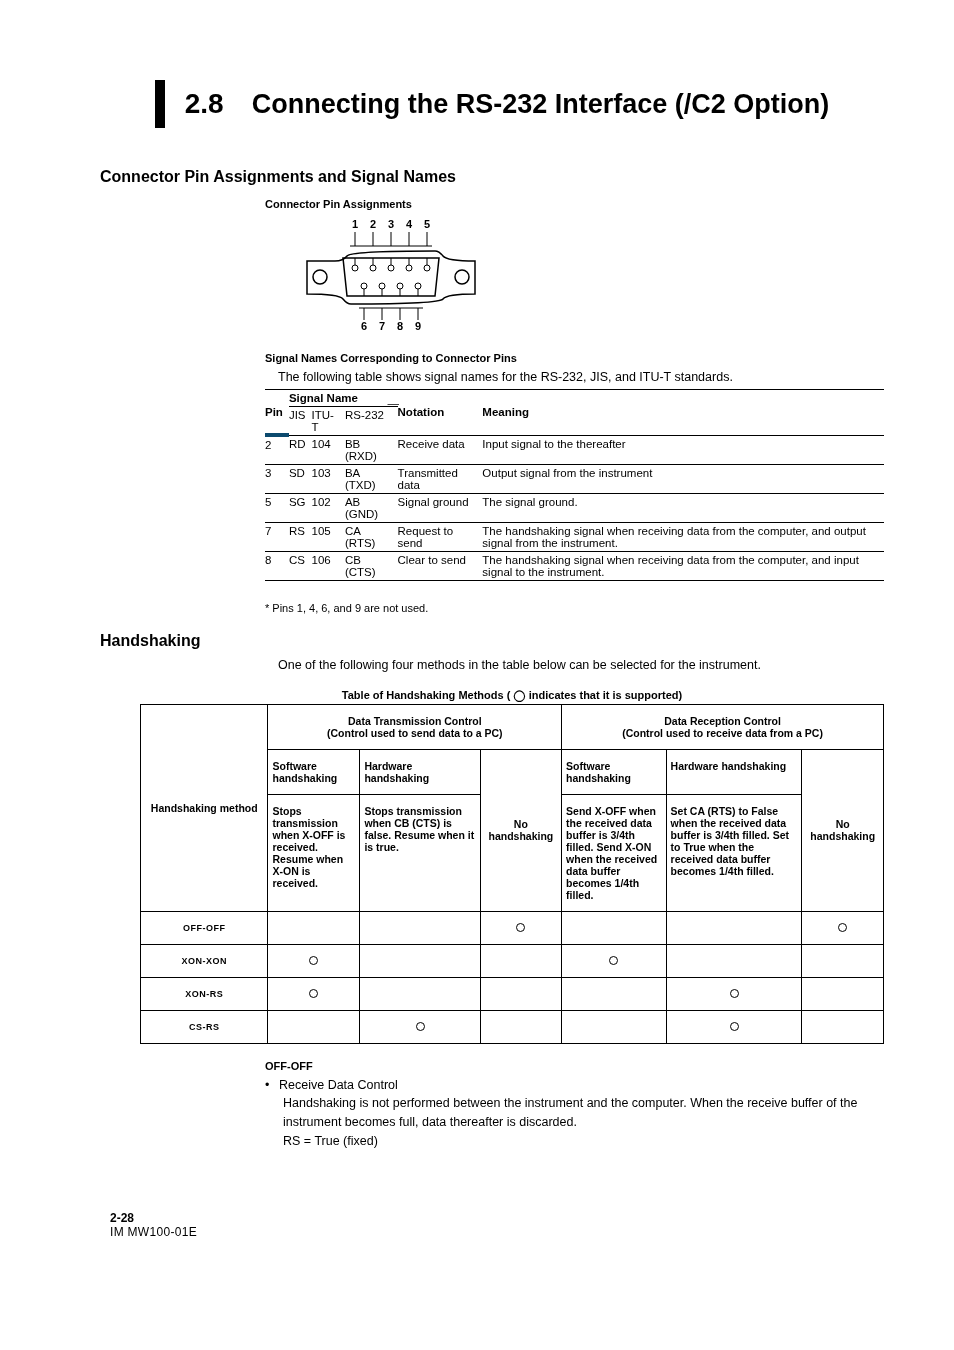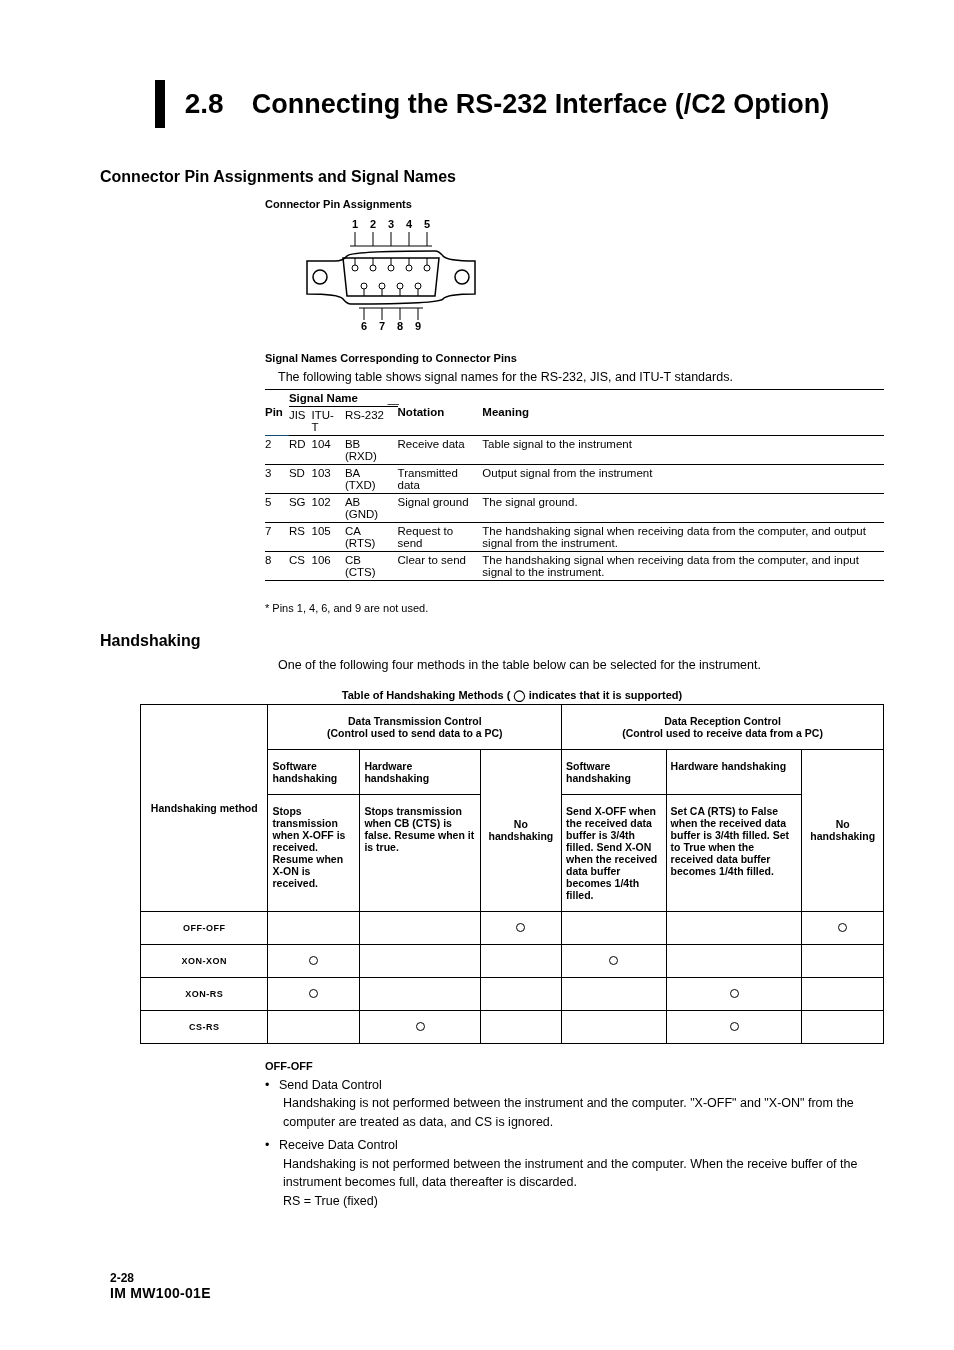--- a/index.html
+++ b/index.html
@@ -136,22 +136,22 @@
     align-items: baseline;
     margin-top: 60px;
     padding: 0 10px;
     flex-direction: column;
   }
   .page-num {
     font-size: 12px;
     font-weight: bold;
   }
   .doc-id {
-    font-size: 14px;
-    font-weight: bold;
+    font-size: 12px;
+    font-weight: normal;
     letter-spacing: 0.3px;
   }
 </style>
 </head>
 <body>
 
 <div class="page">
 
   <div class="title-row">
     <div class="title-bar"></div>
@@ -218,40 +218,40 @@
         </g>
       </svg>
     </div>
 
     <div class="h4">Signal Names Corresponding to Connector Pins</div>
     <div class="body-text">The following table shows signal names for the RS-232, JIS, and ITU-T standards.</div>
 
     <table class="sig-table">
       <tbody>
           <tr class="head-row">
-        <th rowspan="2" style="border-bottom:1px solid #0c4a6e;vertical-align:middle">Pin</th>
+        <th rowspan="2" style="border-bottom:4px solid #0c4a6e;vertical-align:middle">Pin</th>
         <th colspan="3" style="border-bottom:1px solid #000">Signal Name</th>
         <th rowspan="2" style="border-bottom:1px solid #000;vertical-align:middle;position:relative">
           <span style="position:absolute;left:-10px;top:7px;font-weight:normal">—</span>
           <span>Notation</span>
         </th>
         <th rowspan="2" style="border-bottom:1px solid #000;vertical-align:middle">Meaning</th>
       </tr>
       <tr class="subhead-row">
         <th>JIS</th>
         <th>ITU-T</th>
         <th>RS-232</th>
       </tr>
       <tr>
         <td class="b-row">2</td>
         <td class="b-row">RD</td>
         <td class="b-row">104</td>
         <td class="b-row">BB (RXD)</td>
         <td class="b-row">Receive data</td>
-        <td class="b-row">Table signal to the instrument</td>
+        <td class="b-row">Input signal to the thereafter</td>
       </tr>
       <tr>
         <td class="b-row">3</td>
         <td class="b-row">SD</td>
         <td class="b-row">103</td>
         <td class="b-row">BA (TXD)</td>
         <td class="b-row">Transmitted data</td>
         <td class="b-row">Output signal from the instrument</td>
       </tr>
       <tr>
@@ -353,24 +353,20 @@
         <td></td>
       </tr>
     </tbody>
       </table>
   </div>
 
   <div class="content-indent" style="margin-top:16px">
     <div class="h4">OFF-OFF</div>
     <div class="bullets">
       <div class="item">
-        <span class="dot">•</span><span>Send Data Control</span>
-        <div class="sub">Handshaking is not performed between the instrument and the computer. "X-OFF" and "X-ON" from the computer are treated as data, and CS is ignored.</div>
-      </div>
-      <div class="item">
         <span class="dot">•</span><span>Receive Data Control</span>
         <div class="sub">Handshaking is not performed between the instrument and the computer. When the receive buffer of the instrument becomes full, data thereafter is discarded.</div>
         <div class="sub">RS = True (fixed)</div>
       </div>
     </div>
   </div>
 
   <div class="footer">
     <span class="page-num">2-28</span>
     <span class="doc-id">IM MW100-01E</span>

